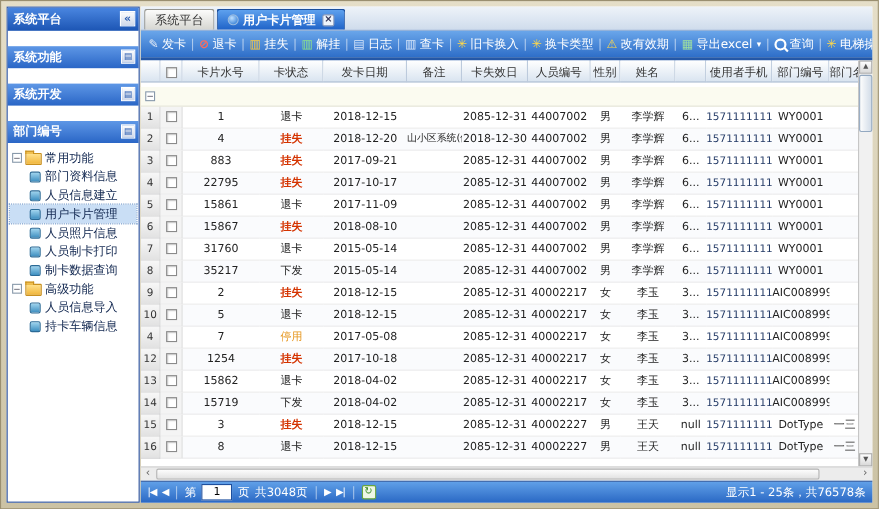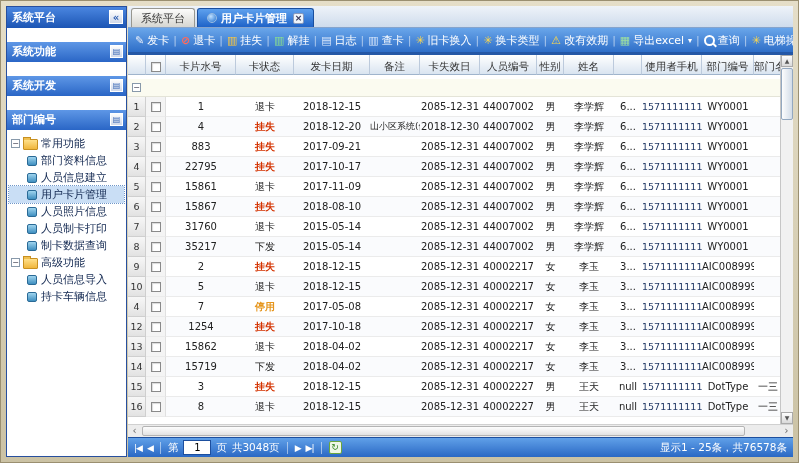--- a/index.html
+++ b/index.html
@@ -79,21 +79,21 @@
   .grid-row{display:grid;grid-template-columns:var(--cols);height:20px;cursor:pointer}
   .grid-row.alt{background:#fafbfd}
   .cell{font-size:10px;color:#222;text-align:center;line-height:19px;
        border-bottom:1px solid #ebebeb;overflow:hidden;white-space:nowrap;box-sizing:border-box}
   .c-num{background:linear-gradient(#f7f7f7,#e2e2e2);border-right:1px solid #cfcfcf;
        border-bottom:1px solid #cfcfcf;color:#333;font-size:9.5px}
   .c-chk{border-right:1px solid #e0e0e0;background:#f4f4f4}
   .cb{display:inline-block;width:10px;height:10px;background:#fff;border:1px solid #8a8a8a;
        vertical-align:middle;box-shadow:inset 1px 1px 1px rgba(0,0,0,.15);box-sizing:border-box;cursor:pointer}
   .st-lost{color:#d43300;font-weight:bold}
-  .st-dis{color:#e6961e;font-weight:bold}
+  .st-dis{color:#e6961e;font-weight:normal}
   .c-phone{font-size:9.5px;color:#233a66}
   .c-remark{font-size:9px}
   
   .vscroll{position:absolute;right:0;top:49px;bottom:33px;width:13px;background:#f1f1f1;
        border-left:1px solid #c6c6c6;box-sizing:border-box;cursor:pointer}
   .vs-btn{position:absolute;left:0;right:0;height:12px;background:linear-gradient(#fefefe,#d9d9d9);
        border:1px solid #aaa;font-size:6px;text-align:center;line-height:10px;color:#555;box-sizing:border-box}
   .vs-up{top:0}.vs-down{bottom:0}
   .vs-thumb{position:absolute;left:0;right:0;top:13px;height:52px;
        background:linear-gradient(90deg,#fdfdfd,#d2dce8);border:1px solid #93a8c0;border-radius:2px;box-sizing:border-box}

